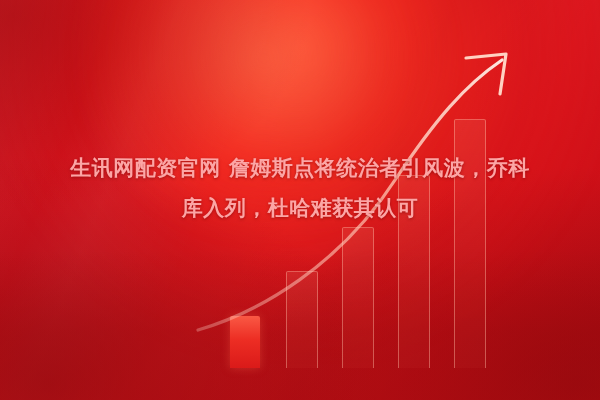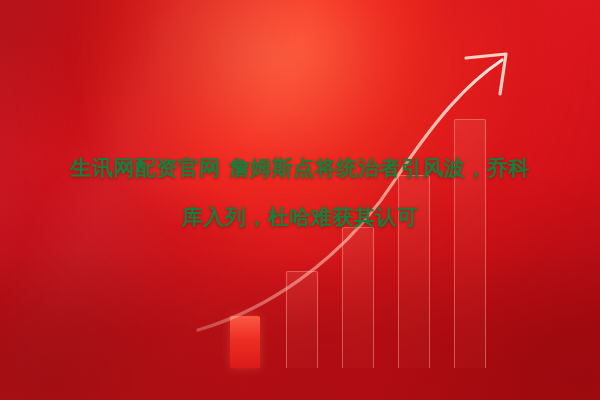--- a/index.html
+++ b/index.html
@@ -101,29 +101,29 @@
   }
 
   
   .headline {
     position: absolute;
     left: 0;
     right: 0;
     top: 148px;
     padding: 0 14px;
     text-align: center;
-    color: #15803d;
+    color: #fca5a5;
     font-size: 21px;
     line-height: 40px;
     font-weight: 700;
     letter-spacing: 0.5px;
     text-shadow: 0 1px 3px rgba(90,0,0,0.45);
     font-family: "DejaVu Sans", "Liberation Sans", sans-serif;
   }
-  .headline .line2 { display: block; margin-top: 9px; }
+  .headline .line2 { display: block; }
 </style>
 </head>
 <body>
 
 <div id="stage">
 
   <div class="bg-base"></div>
   <div class="bg-glow"></div>
   <div class="bg-glow2"></div>
   <div class="bg-bands"></div>

